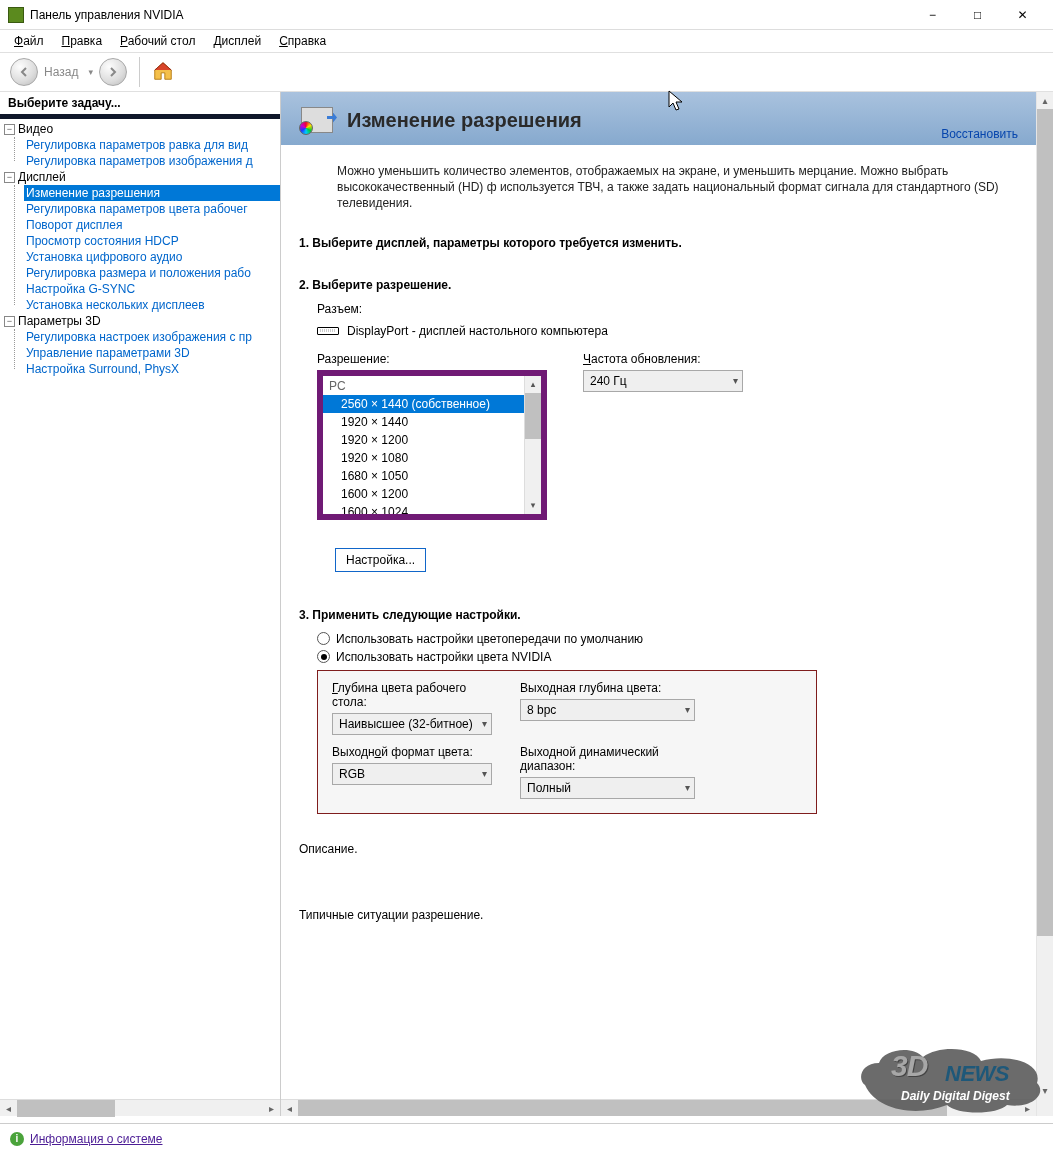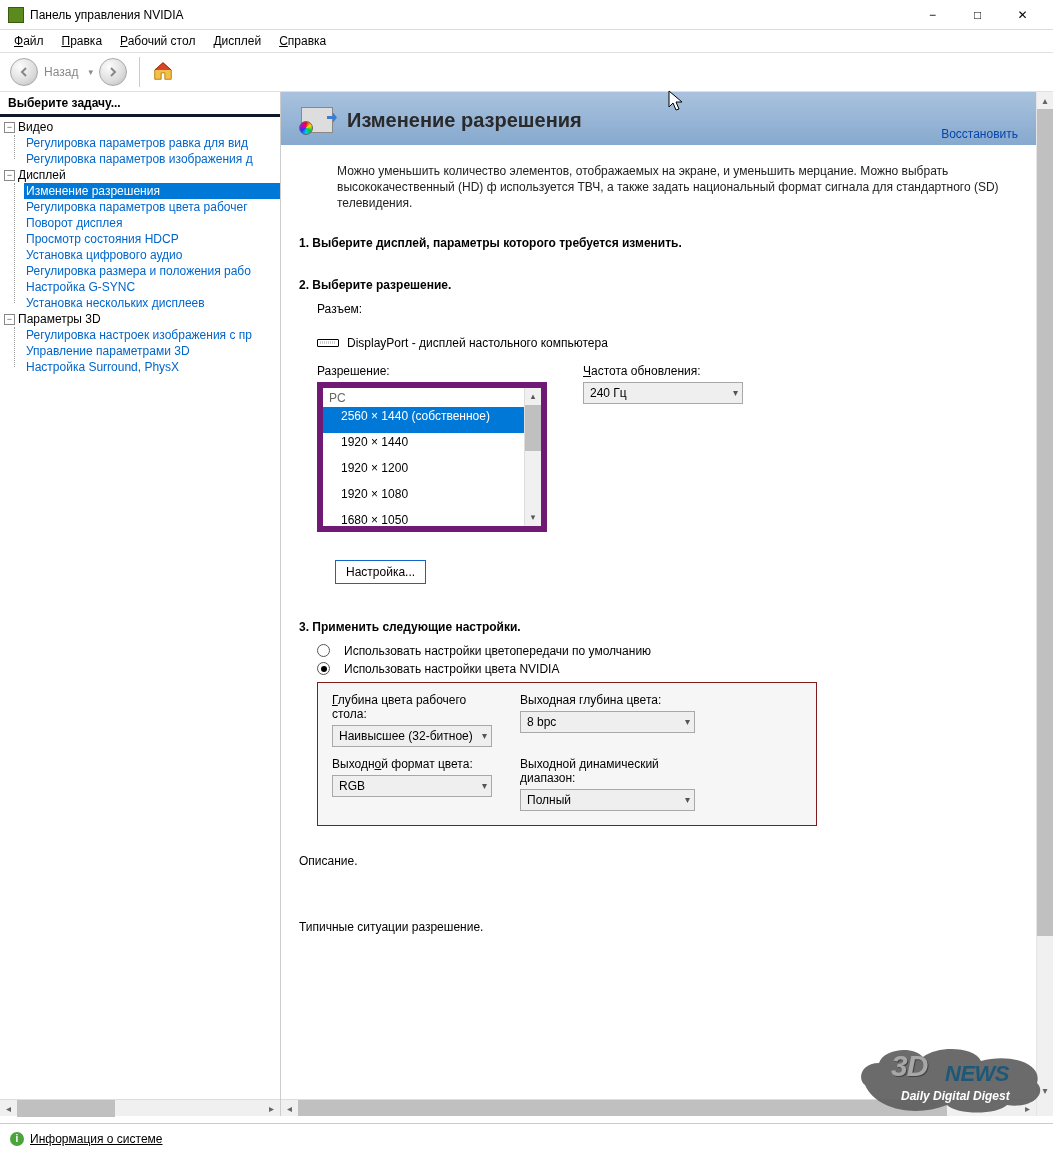--- a/index.html
+++ b/index.html
@@ -22,21 +22,21 @@
   .navlabel { color:#888; font-size:12px; margin-right:4px; }
   .dropdown-arrow { color:#888; font-size:9px; }
   .divider-v { width:1px; height:30px; background:#ccc; margin:0 6px; }
   .home-icon svg { width:22px; height:22px; }
   
   
   .main { display: flex; height: 1024px; }
   
   
   .sidebar { width: 281px; border-right: 1px solid #ccc; display:flex; flex-direction:column; background:#fff; }
-  .task-header { padding: 4px 8px; font-weight: bold; font-size:12px; border-bottom:3px solid #0f172a; }
+  .task-header { padding: 4px 8px; font-weight: bold; font-size:12px; border-bottom:5px solid #0f172a; }
   .tree { flex:1; overflow:hidden; padding: 2px 0 2px 4px; }
   .tree ul { list-style:none; }
   .tree-cat { display:flex; align-items:center; gap:3px; padding:1px 0; }
   .tree-toggle { width:11px; height:11px; border:1px solid #888; display:flex; align-items:center; justify-content:center; font-size:9px; line-height:1; color:#555; cursor:default; }
   .tree-item { color:#0066cc; cursor:default; white-space:nowrap; overflow:hidden; padding:1px 2px; }
   .tree-children { padding-left: 20px; position:relative; }
   .tree-children::before { content:""; position:absolute; left:10px; top:0; bottom:8px; border-left:1px dotted #999; }
   .tree-children .tree-item::before { content:""; display:inline-block; width:10px; border-top:1px dotted #999; vertical-align:middle; margin-left:-12px; margin-right:2px; }
   .tree-item.selected { background:#0078d7; color:#fff; }
   .sidebar-hscroll { height:17px; background:#f0f0f0; border-top:1px solid #ddd; display:flex; align-items:center; }
@@ -68,63 +68,63 @@
   .step-title { font-weight:bold; font-size:12px; margin: 6px 0 10px 0; }
   
   .display-thumb { margin: 6px 0 6px 42px; width:90px; text-align:center; }
   .display-monitor { width:90px; height:60px; border:1px solid #888; background:#222; position:relative; margin:0 auto; }
   .display-monitor::after { content:""; position:absolute; bottom:-6px; left:35px; width:20px; height:6px; background:#555; }
   .nvidia-eye { position:absolute; left:30px; top:22px; width:30px; height:16px; }
   .nvidia-eye::before { content:""; position:absolute; inset:0; background:#76b900; clip-path: polygon(0 50%, 25% 80%, 55% 100%, 100% 50%, 55% 0, 25% 20%); }
   .display-label { color:#0b930f; font-size:11px; margin-top:8px; line-height:1.2; }
   
   .field-label { font-size:12px; margin: 8px 0 0 18px; }
-  .connector-row { display:flex; align-items:center; gap:8px; margin:20px 0 14px 18px; font-size:12px;}
+  .connector-row { display:flex; align-items:center; gap:8px; margin:8px 0 14px 18px; font-size:12px;}
   .connector-icon { width:22px; height:8px; border:1.5px solid #000; border-radius:1px; position:relative; }
   .connector-icon::before { content:""; position:absolute; left:2px; right:2px; top:1.5px; bottom:1.5px; background:repeating-linear-gradient(90deg,#000 0 1px,transparent 1px 2px); opacity:.2; }
   
   .res-row { display:flex; gap:36px; margin: 4px 0 0 18px; }
   .res-col { }
   .col-label { font-size:12px; margin-bottom:4px; }
   .col-label .u { text-decoration: underline; }
   
   .listbox-wrap { display:flex; border:6px solid #701a75; width:230px; height:150px; background:#fff; }
   .listbox { flex:1; overflow:hidden; font-size:12px; }
   .listbox .group-label { color:#666; padding:3px 6px 2px 6px; }
-  .listbox .opt { padding:2px 6px 10px 18px; cursor:default; white-space:nowrap; }
+  .listbox .opt { padding:2px 6px 2px 18px; cursor:default; white-space:nowrap; }
   .listbox .opt.selected { background:#0078d7; color:#fff; }
   .listbox-scroll { width:17px; background:#f0f0f0; border-left:1px solid #ddd; display:flex; flex-direction:column; }
   .listbox-scroll .arrow { height:17px; display:flex; align-items:center; justify-content:center; font-size:9px; color:#555; }
   .listbox-scroll .track { flex:1; position:relative; }
   .listbox-scroll .thumb { position:absolute; left:0; right:0; top:0; height:45%; background:#c0c0c0; }
   
   .combo { display:flex; align-items:center; border:1px solid #a8a8a8; background:#efefef; height:22px; font-size:12px; padding:0 4px 0 6px; gap:6px; }
   .combo .txt { flex:1; white-space:nowrap; overflow:hidden; }
   .combo .caret { font-size:10px; color:#555; }
   .refresh-combo { width:160px; }
   
   .customize-btn { display:inline-block; border:1.5px solid #1066c9; padding:4px 10px; margin:28px 0 8px 18px; font-size:12px; background:#fefefe;}
   
-  .radio-row { display:flex; align-items:center; gap:14px; margin:4px 0 4px 18px; font-size:12px;}
+  .radio-row { display:flex; align-items:center; gap:6px; margin:4px 0 4px 18px; font-size:12px;}
   .radio { width:13px; height:13px; border:1.2px solid #555; border-radius:50%; display:flex; align-items:center; justify-content:center; }
   .radio.checked::after { content:""; width:6px; height:6px; background:#000; border-radius:50%; }
   
   .color-settings-box { border:1px solid #7f1d1d; background:#f6f6f6; margin:6px 0 10px 18px; padding:10px 14px 14px 14px; width:500px; }
   .cs-row { display:flex; gap:28px; margin-bottom:10px; }
   .cs-col { display:flex; flex-direction:column; gap:4px; width:160px; }
   .cs-col2 { width:175px; }
   .cs-label { font-size:12px; }
   .cs-label .u { text-decoration: underline; }
   
   .desc-heading { font-size:12px; margin: 28px 0 6px 0; }
   
   
   .statusbar { position:absolute; left:0; right:0; bottom:0; height:30px; border-top:1px solid #ccc; display:flex; align-items:center; padding:0 10px; gap:6px; background:#fff; }
   .statusbar .info-icon { width:14px; height:14px; border-radius:50%; background:#4aa33b; color:#fff; font-size:10px; display:flex; align-items:center; justify-content:center; font-weight:bold; }
-  .statusbar .info-link { color:#000000; text-decoration:underline; cursor:default; }
+  .statusbar .info-link { color:#4c1d95; text-decoration:underline; cursor:default; }
   
   
   .content-hscroll { height:17px; background:#f0f0f0; border-top:1px solid #ddd; display:flex; }
   .content-hscroll .arrow { width:17px; display:flex; align-items:center; justify-content:center; color:#666; font-size:10px;}
   .content-hscroll .track { flex:1; position:relative; }
   .content-hscroll .thumb { position:absolute; left:0; top:0; bottom:0; width:90%; background:#c0c0c0; }
   
   
   .cursor { position:absolute; left:668px; top:90px; pointer-events:none; }
   

